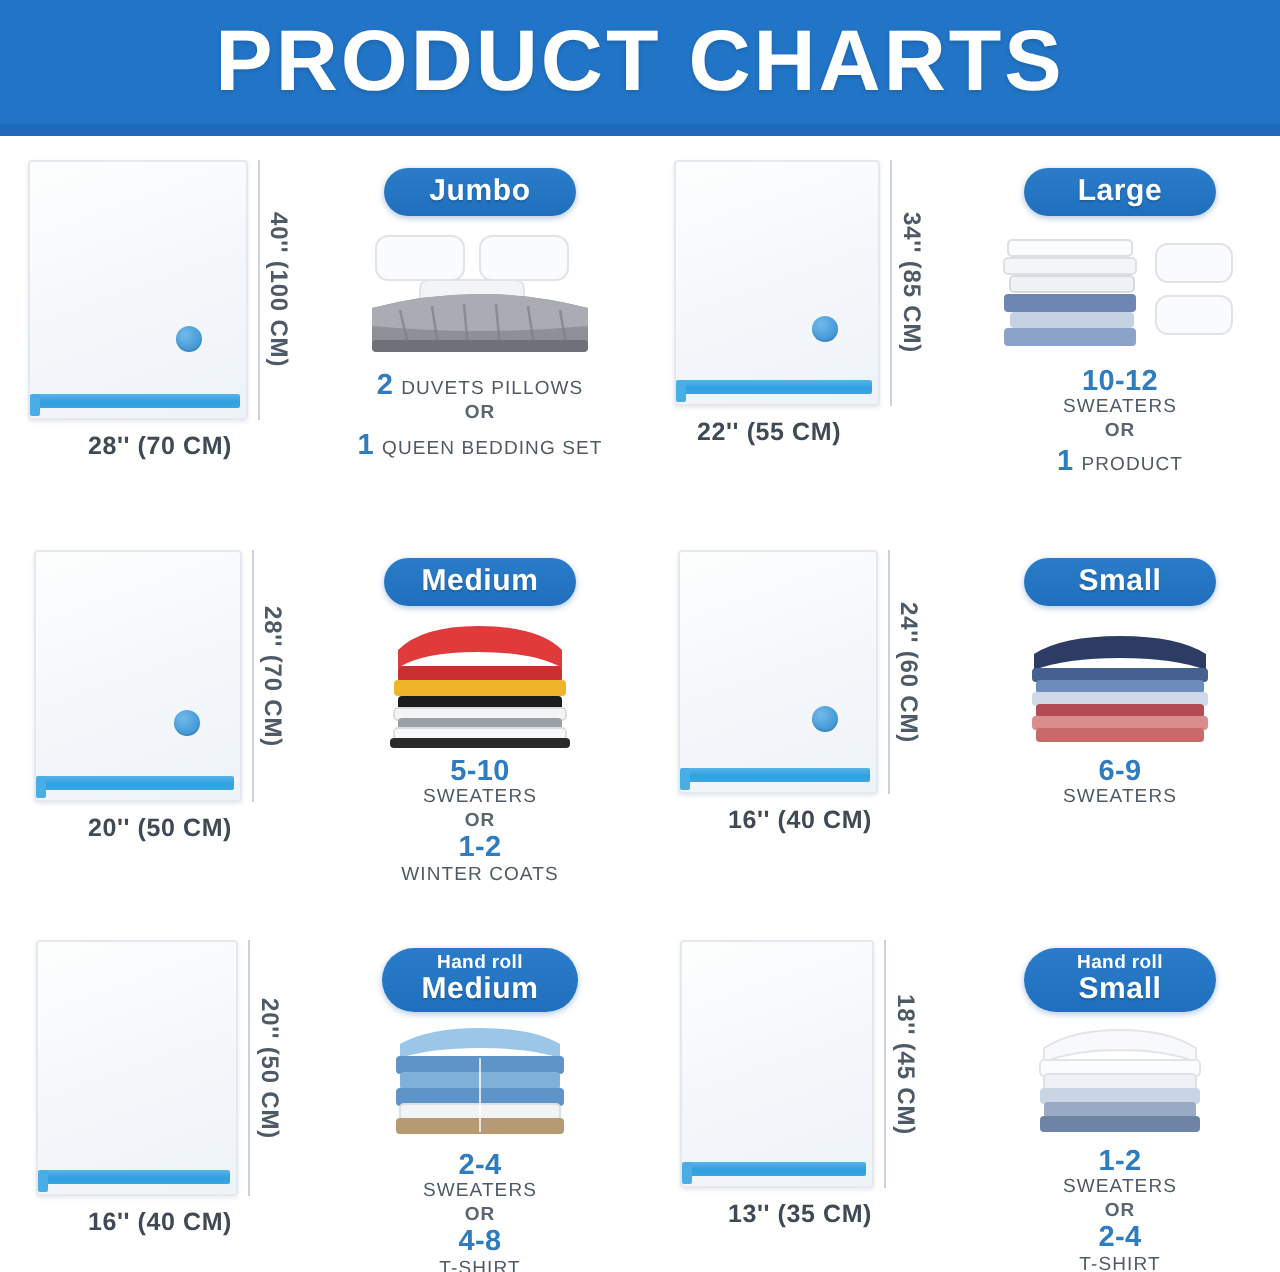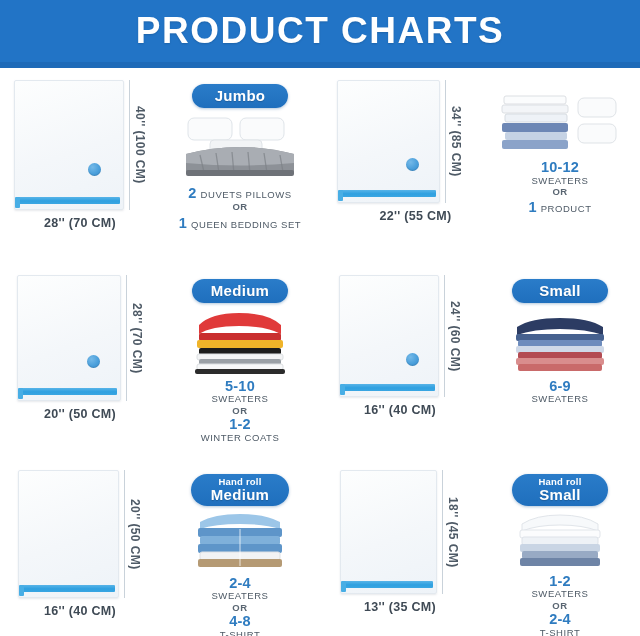--- a/index.html
+++ b/index.html
@@ -13,21 +13,21 @@
   .page { position: relative; width: 640px; height: 636px; background:#fff; }
 
   
   .header {
     position: absolute; left:0; top:0; width:640px; height:62px;
     background:#2274c6;
     display:flex; align-items:center; justify-content:center;
   }
   .header-title {
     color:#ffffff;
-    font-size:37px;
+    font-size:43px;
     font-weight:bold;
     letter-spacing:1.5px;
     font-family:"Liberation Sans","DejaVu Sans",sans-serif;
     text-shadow: 0 1px 2px rgba(0,0,0,0.14);
   }
   .header-underline {
     position:absolute; left:0; top:62px; width:640px; height:6px;
     background:#1e6ab8;
   }
 
@@ -238,25 +238,29 @@
           <div class="bag" style="width:103px;height:123px;">
             <div class="bag-strip"></div>
             <div class="bag-strip-tab"></div>
             <div class="bag-valve" style="left:68px; top:77px;"></div>
           </div>
           <div class="v-measure">
             <div class="v-line"></div>
             <div class="v-text">34'' (85 CM)</div>
           </div>
         </div>
-        <div class="h-text" style="width:103px;text-align:right;">22'' (55 CM)</div>
-      </div>
-    </div>
-
-    <div class="info-area">
+        <div class="h-text" style="width:103px;text-align:left;">22'' (55 CM)</div>
+      </div>
+    </div>
+
+    <div class="info-area">
+      <div class="badge ">
+
+        <span class="badge-main">Large</span>
+      </div>
       <div class="illus">
             <svg width="120" height="66" viewBox="0 0 120 66">
         <g>
           <rect x="4" y="6" width="62" height="8" rx="2" fill="#fbfcfd" stroke="#dcdfe3"></rect>
           <rect x="2" y="15" width="66" height="8" rx="2" fill="#f3f5f8" stroke="#dcdfe3"></rect>
           <rect x="5" y="24" width="62" height="8" rx="2" fill="#eef2f7" stroke="#d6dbe1"></rect>
           <rect x="2" y="33" width="66" height="9" rx="2" fill="#6d87b5"></rect>
           <rect x="5" y="42" width="62" height="8" rx="2" fill="#c5d2e4"></rect>
           <rect x="2" y="50" width="66" height="9" rx="2" fill="#8ba3c9"></rect>
         </g>

